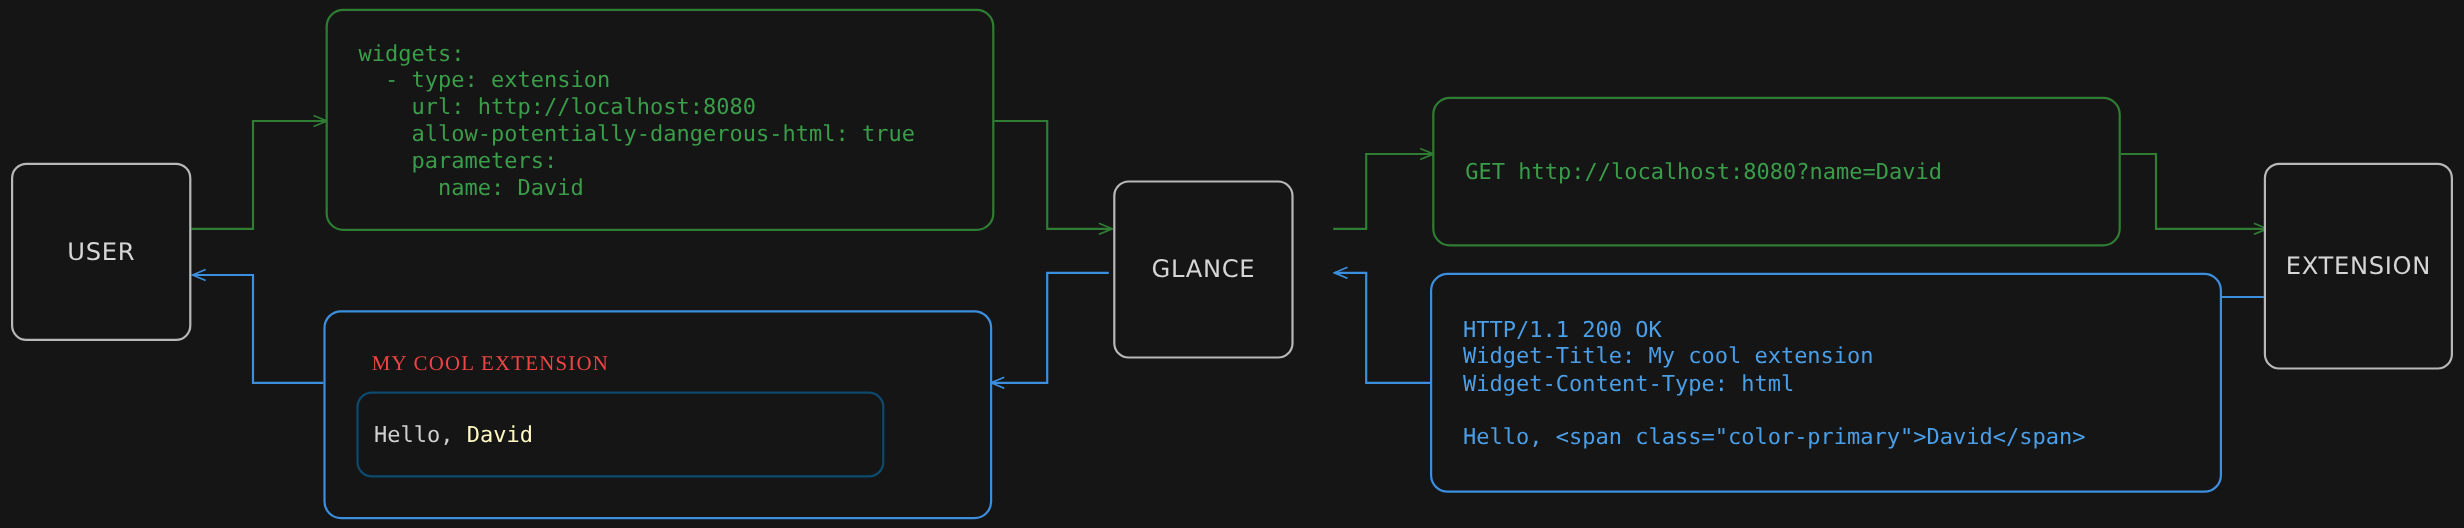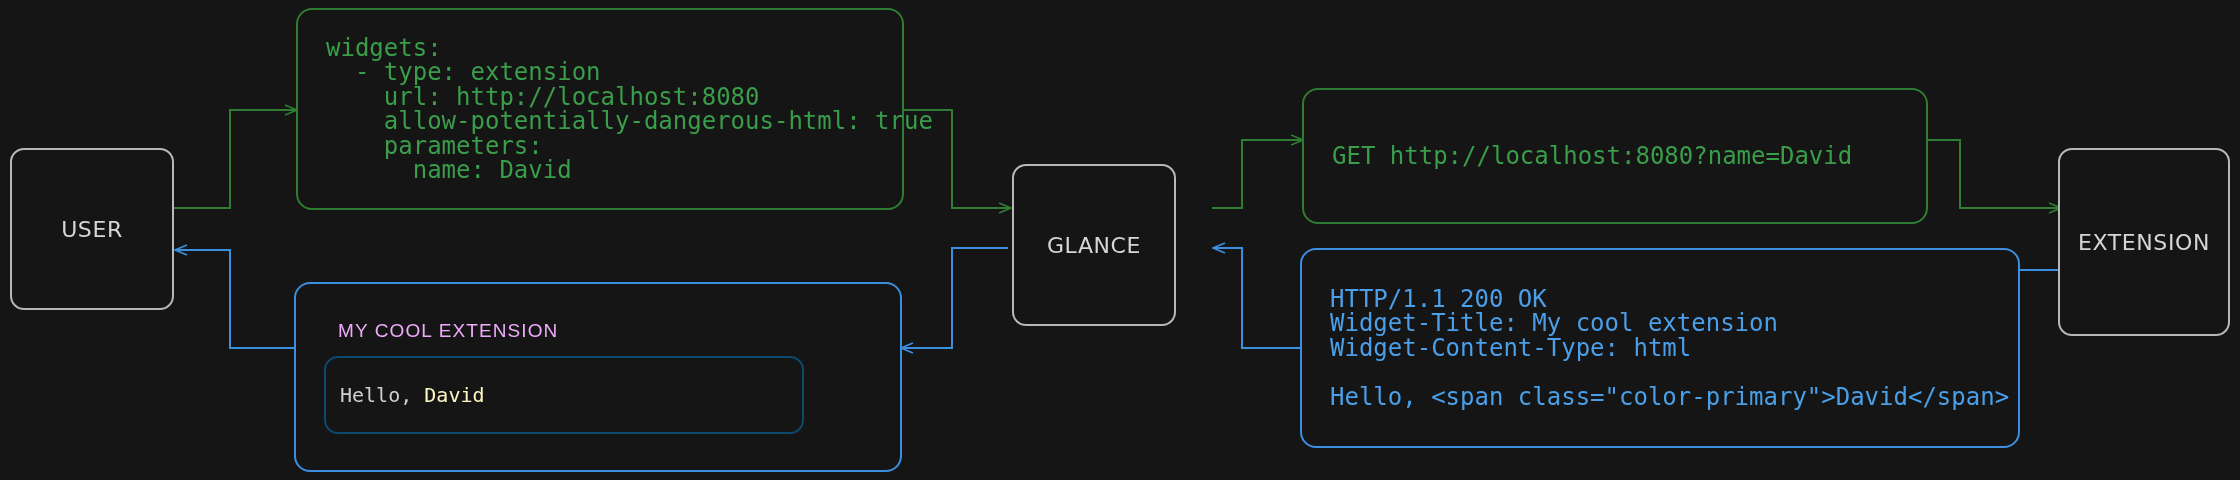--- a/index.html
+++ b/index.html
@@ -48,35 +48,35 @@
     border-radius: 16px;
     background: #151515;
     display: flex;
     flex-direction: column;
     justify-content: center;
   }
   .box.green { border: 2px solid #2e7d32; }
   .box.blue  { border: 2px solid #3c8ede; }
   .code {
     font-family: "DejaVu Sans Mono", monospace;
-    font-size: 24px;
+    font-size: 20px;
     line-height: 24.5px;
     white-space: pre;
     margin: 0;
   }
   .code.green { color: #3a9d4a; }
   .code.blue  { color: #4a9fe8; }
   .pad-l { padding-left: 28px; }
 
   
   .widget-title {
-    font-family: Liberation Sans, sans-serif;
+    font-family: Liberation Serif, serif;
     font-size: 19px;
     letter-spacing: 1.1px;
-    color: #f0abfc;
+    color: #ef4444;
     margin: 0 0 14px 0;
     padding-left: 42px;
   }
   .widget-card {
     box-sizing: border-box;
     margin-left: 28px;
     margin-right: 96px;
     border: 2px solid #0c4a6e;
     border-radius: 14px;
     height: 78px;

